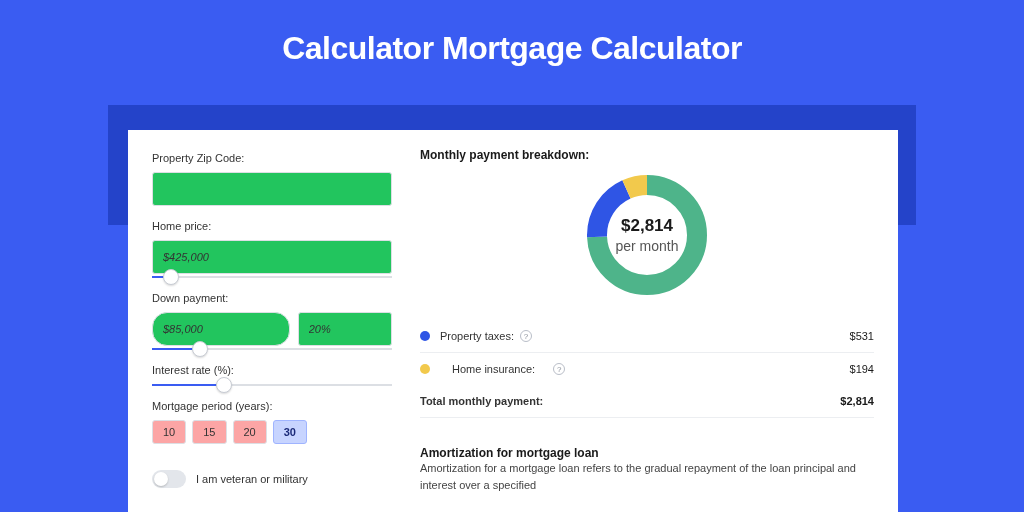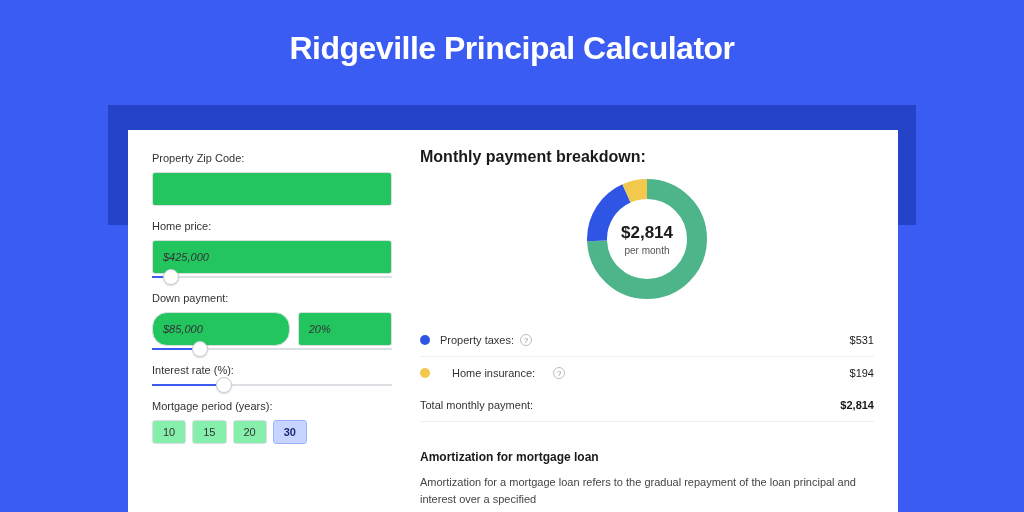--- a/index.html
+++ b/index.html
@@ -83,21 +83,21 @@
     background: #fff;
     border: 1px solid #c8ccd4;
     box-shadow: 0 1px 2px rgba(0,0,0,.15);
     transform: translateX(-50%);
   }
 
   .seg { display: flex; gap: 6px; }
   .seg button {
     border: 1px solid #dcdfe4;
     border-radius: 3px;
-    background: #86efac;
+    background: #fca5a5;
     font-size: 11px;
     padding: 5px 10px;
     color: #333;
     cursor: pointer;
   }
   .seg button.active {
     background: #c7d4ff;
     border-color: #9fb4ff;
     color: #1b2a78;
     font-weight: 700;
@@ -115,30 +115,29 @@
     position: absolute;
     top: 2px; left: 2px;
     width: 14px; height: 14px;
     border-radius: 50%;
     background: #fff;
     box-shadow: 0 1px 2px rgba(0,0,0,.2);
   }
   .toggle-label { font-size: 11px; color: #333; }
 
   .sec-title {
-    font-size: 16px;
+    font-size: 12px;
     font-weight: 700;
     color: #1a1a1a;
   }
   .amort-title {
     font-size: 12px;
     font-weight: 700;
     color: #1a1a1a;
     margin-top: 28px;
-    margin-bottom: 10px;
   }
 
   .donut-wrap {
     display: flex;
     justify-content: center;
     margin: 8px 0 20px 0;
   }
   .donut {
     position: relative;
     width: 130px; height: 130px;
@@ -146,21 +145,21 @@
   .donut svg { transform: rotate(-90deg); }
   .donut-center {
     position: absolute;
     inset: 0;
     display: flex;
     flex-direction: column;
     align-items: center;
     justify-content: center;
   }
   .donut-amount { font-size: 17px; font-weight: 700; color: #1a1a1a; }
-  .donut-sub { font-size: 10px; color: #555; margin-top: 2px; }
+  .donut-sub { font-size: 14px; color: #555; margin-top: 2px; }
 
   .line {
     display: flex;
     align-items: center;
     font-size: 11px;
     padding: 10px 0;
     border-bottom: 1px solid #eceef1;
   }
   .line:last-of-type { border-bottom: none; gap: 12px; }
   .dot {
@@ -170,33 +169,33 @@
   .line .name { color: #333; }
   .line .help {
     margin-left: 6px;
     width: 12px; height: 12px;
     border: 1px solid #b9bec8;
     border-radius: 50%;
     display: inline-flex; align-items: center; justify-content: center;
     font-size: 8px; color: #8a8f99;
   }
   .line .val { margin-left: auto; color: #1a1a1a; }
-  .line.total .name { font-weight: 400; }
+  .line.total .name { font-weight: 700; }
   .line.total .val { font-weight: 700; }
 
   .amort-text {
     font-size: 11px;
     color: #444;
     line-height: 1.5;
   }
 </style>
 </head>
 <body>
 
-<h1 class="page-title">Ridgeville Principal Calculator</h1>
+<h1 class="page-title">Calculator Mortgage Calculator</h1>
 
 <div class="dark-band"></div>
 
 <div class="card">
   <div class="cols">
 
     <div class="left">
 
       <div class="lbl">Property Zip Code:</div>
       <input class="field" type="text" value="" style="">
@@ -225,20 +224,26 @@
       </div>
 
       <div class="lbl">Mortgage period (years):</div>
       <div class="seg" id="period-seg">
           <button>10</button>
           <button>15</button>
           <button>20</button>
           <button class="active">30</button>
         </div>
 
+      <div class="toggle-row">
+        <div class="toggle">
+          <div class="toggle-knob"></div>
+        </div>
+        <span class="toggle-label">I am veteran or military</span>
+      </div>
 
     </div>
 
     <div class="right">
 
       <div class="sec-title">Monthly payment breakdown:</div>
 
       <div class="donut-wrap">
         <div class="donut">
           <svg width="130" height="130" viewBox="0 0 130 130" id="donut-svg">

